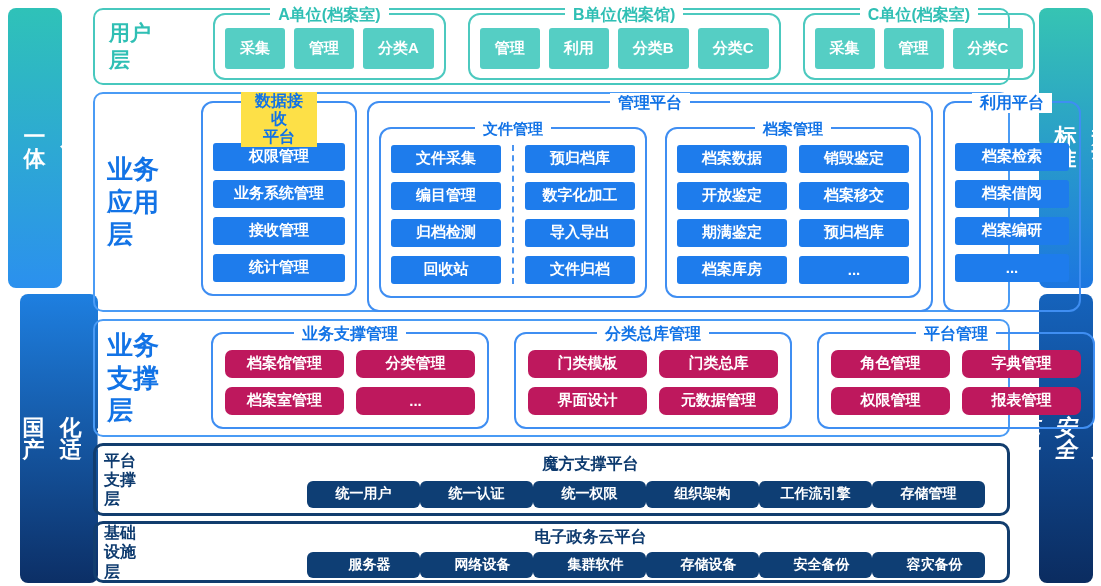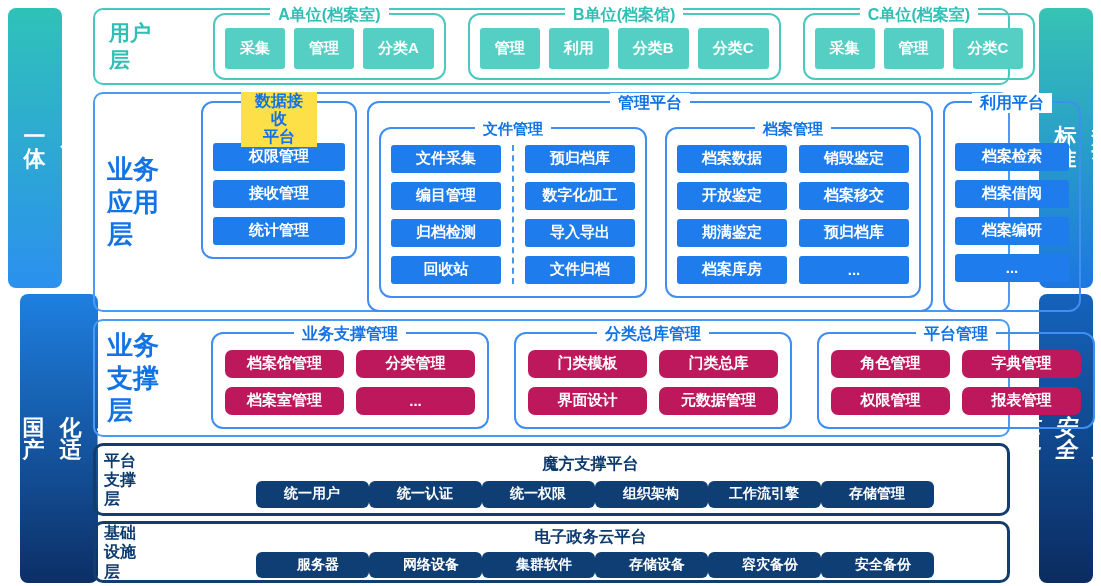--- a/index.html
+++ b/index.html
@@ -75,21 +75,21 @@
   .plain .col2 + .col2{margin-left:12px;}
   #g-use{padding:40px 10px 28px;}
   #g-use .chip-blue{width:114px;}
   
   #row-sup .content{display:flex;gap:25px;margin-left:18px;margin-top:4px;}
   .sgroup{padding:16px 12px 12px;display:grid;grid-template-columns:1fr 1fr;gap:9px 12px;}
   .sgroup .chip-rblue{width:119px;}
   
   .navy-content{flex:1;display:flex;flex-direction:column;align-items:stretch;}
   .navy-title{font-weight:bold;font-size:16px;color:#0d3a6e;text-align:center;}
-  .navy-chips{display:flex;justify-content:center;padding:0 14px 0 22px;}
+  .navy-chips{display:flex;justify-content:flex-end;padding:0 14px 0 22px;}
   #row-plat .navy-title{margin:2px 0 6px;}
   #row-infra .navy-title{margin:1px 0 4px;}
   #row-infra .chip-navy{height:26px;padding-left:12px;}
 </style>
 </head>
 <body>
 
 <div class="vbar" id="bar-lt">
   <span>馆室</span>
   <span>一体</span>
@@ -155,20 +155,21 @@
     </div>
     <div class="content">
 
       <div class="group g-blue" id="g-data">
         <div class="legend2">
           <span>数据接收</span><br>
           <span>平台</span>
         </div>
         <div class="stack">
           <div class="chip chip-blue">权限管理</div>
+          <div class="chip chip-blue">业务系统管理</div>
           <div class="chip chip-blue">接收管理</div>
           <div class="chip chip-blue">统计管理</div>
         </div>
       </div>
 
       <div class="group g-blue" id="g-mgmt">
         <div class="legend">
             <span class="ltext">管理平台</span>
           </div>
 
@@ -286,19 +287,19 @@
       <span>设施</span>
       <span>层</span>
     </div>
     <div class="navy-content">
       <div class="navy-title">电子政务云平台</div>
       <div class="navy-chips">
         <div class="chip chip-navy">服务器</div>
         <div class="chip chip-navy">网络设备</div>
         <div class="chip chip-navy">集群软件</div>
         <div class="chip chip-navy">存储设备</div>
+        <div class="chip chip-navy">安全备份</div>
         <div class="chip chip-navy">容灾备份</div>
-        <div class="chip chip-navy">安全备份</div>
       </div>
     </div>
   </div>
 
 </div>
 
 </body></html>

